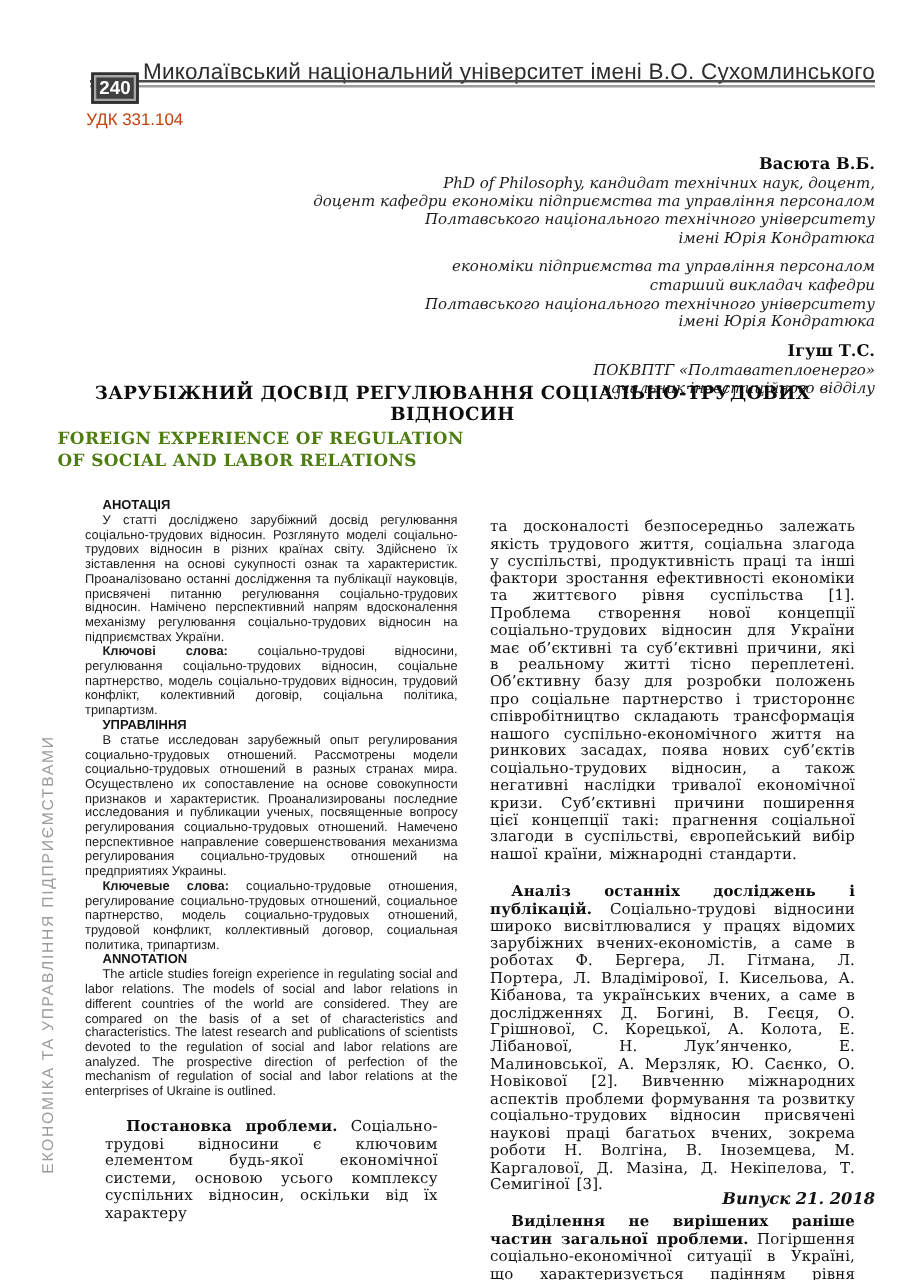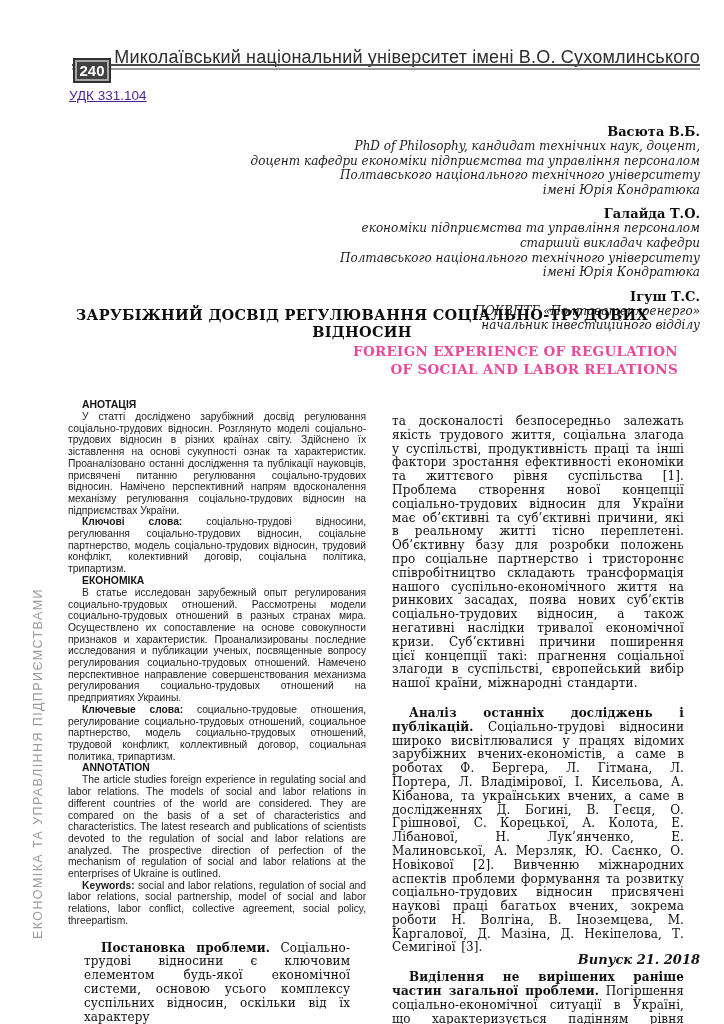--- a/index.html
+++ b/index.html
@@ -29,36 +29,36 @@
     position:absolute;right:24px;top:47px;
     font-family:"Liberation Sans",sans-serif;
     font-size:18px;color:#2d2d2d;letter-spacing:0.2px;
   }
   .header-rule{position:absolute;left:72px;right:24px;top:64px;z-index:1;}
   .rule-top{height:2px;background:#4a4a4a;}
   .rule-bottom{height:2px;background:#9b9b9b;margin-top:2px;}
   .udk{
     position:absolute;left:69px;top:88px;
     font-family:"Liberation Sans",sans-serif;
-    font-size:13.5px;color:#4c1d95;text-decoration:underline;
+    font-size:13.5px;color:#c2410c;
   }
   
   .authors{position:absolute;right:24px;top:124px;text-align:right;}
   .author{margin-bottom:9px;}
   .author-name{font-weight:bold;font-size:13px;line-height:15px;color:#0d0d0d;}
   .author-line{font-style:italic;font-size:12px;line-height:14.6px;color:#1a1a1a;}
   
   .title-ua{
     position:absolute;left:46px;width:632px;top:306px;margin:0;
     text-align:center;font-size:14.5px;font-weight:bold;color:#0d0d0d;
     letter-spacing:0.3px;
   }
   .title-en{
     position:absolute;left:46px;width:632px;top:343px;margin:0;
-    text-align:right;font-size:13.5px;font-weight:bold;color:#ec4899;
+    text-align:left;font-size:13.5px;font-weight:bold;color:#4d7c0f;
     line-height:17.5px;letter-spacing:0.3px;
   }
   
   .columns{position:absolute;left:68px;top:399px;width:632px;display:flex;gap:10px;}
   .col-left{width:300px;}
   .col-right{width:326px;}
   .abs-heading{
     margin:0;font-family:"Liberation Sans",sans-serif;
     font-size:10.4px;font-weight:bold;line-height:12px;
     padding-left:14px;color:#141414;
@@ -99,21 +99,20 @@
 
   <section class="authors">
     <div class="author">
       <div class="author-name">Васюта В.Б.</div>
       <div class="author-line">PhD of Philosophy, кандидат технічних наук, доцент,</div>
       <div class="author-line">доцент кафедри економіки підприємства та управління персоналом</div>
       <div class="author-line">Полтавського національного технічного університету</div>
       <div class="author-line">імені Юрія Кондратюка</div>
     </div>
     <div class="author">
-      <div class="author-name">Галайда Т.О.</div>
       <div class="author-line">економіки підприємства та управління персоналом</div>
       <div class="author-line">старший викладач кафедри</div>
       <div class="author-line">Полтавського національного технічного університету</div>
       <div class="author-line">імені Юрія Кондратюка</div>
     </div>
     <div class="author">
       <div class="author-name">Ігуш Т.С.</div>
       <div class="author-line">ПОКВПТГ «Полтаватеплоенерго»</div>
       <div class="author-line">начальник інвестиційного відділу</div>
     </div>
@@ -122,27 +121,26 @@
   <h1 class="title-ua">ЗАРУБІЖНИЙ ДОСВІД РЕГУЛЮВАННЯ СОЦІАЛЬНО-ТРУДОВИХ ВІДНОСИН</h1>
   <h2 class="title-en"><span>FOREIGN EXPERIENCE OF REGULATION</span><br><span>OF SOCIAL AND LABOR RELATIONS</span></h2>
 
   <div class="columns">
 
     <div class="col-left">
       <h3 class="abs-heading">АНОТАЦІЯ</h3>
       <p class="abs-text indent-s">У статті досліджено зарубіжний досвід регулювання соціально-трудових відносин. Розглянуто моделі соціально-трудових відносин в різних країнах світу. Здійснено їх зіставлення на основі сукупності ознак та характеристик. Проаналізовано останні дослідження та публікації науковців, присвячені питанню регулювання соціально-трудових відносин. Намічено перспективний напрям вдосконалення механізму регулювання соціально-трудових відносин на підприємствах України.</p>
       <p class="abs-text indent-s"><b>Ключові слова:</b><span> соціально-трудові відносини, регулювання соціально-трудових відносин, соціальне партнерство, модель соціально-трудових відносин, трудовий конфлікт, колективний договір, соціальна політика, трипартизм.</span></p>
 
-      <h3 class="abs-heading">ЕКОНОМІКА</h3>
+      <h3 class="abs-heading">УПРАВЛІННЯ</h3>
       <p class="abs-text indent-s">В статье исследован зарубежный опыт регулирования социально-трудовых отношений. Рассмотрены модели социально-трудовых отношений в разных странах мира. Осуществлено их сопоставление на основе совокупности признаков и характеристик. Проанализированы последние исследования и публикации ученых, посвященные вопросу регулирования социально-трудовых отношений. Намечено перспективное направление совершенствования механизма регулирования социально-трудовых отношений на предприятиях Украины.</p>
       <p class="abs-text indent-s"><b>Ключевые слова:</b><span> социально-трудовые отношения, регулирование социально-трудовых отношений, социальное партнерство, модель социально-трудовых отношений, трудовой конфликт, коллективный договор, социальная политика, трипартизм.</span></p>
 
       <h3 class="abs-heading">ANNOTATION</h3>
       <p class="abs-text indent-s">The article studies foreign experience in regulating social and labor relations. The models of social and labor relations in different countries of the world are considered. They are compared on the basis of a set of characteristics and characteristics. The latest research and publications of scientists devoted to the regulation of social and labor relations are analyzed. The prospective direction of perfection of the mechanism of regulation of social and labor relations at the enterprises of Ukraine is outlined.</p>
-      <p class="abs-text indent-s"><b>Keywords:</b><span> social and labor relations, regulation of social and labor relations, social partnership, model of social and labor relations, labor conflict, collective agreement, social policy, threepartism.</span></p>
 
       <p class="serif-para indent-l problem"><b>Постановка проблеми.</b><span> Соціально-трудові відносини є ключовим елементом будь-якої економічної системи, основою усього комплексу суспільних відносин, оскільки від їх характеру</span></p>
     </div>
 
     <div class="col-right">
       <p class="serif-para">та досконалості безпосередньо залежать якість трудового життя, соціальна злагода у суспільстві, продуктивність праці та інші фактори зростання ефективності економіки та життєвого рівня суспільства [1]. Проблема створення нової концепції соціально-трудових відносин для України має об’єктивні та суб’єктивні причини, які в реальному житті тісно переплетені. Об’єктивну базу для розробки положень про соціальне партнерство і тристороннє співробітництво складають трансформація нашого суспільно-економічного життя на ринкових засадах, поява нових суб’єктів соціально-трудових відносин, а також негативні наслідки тривалої економічної кризи. Суб’єктивні причини поширення цієї концепції такі: прагнення соціальної злагоди в суспільстві, європейський вибір нашої країни, міжнародні стандарти.</p>
       <p class="serif-para indent-l"><b>Аналіз останніх досліджень і публікацій.</b><span> Соціально-трудові відносини широко висвітлювалися у працях відомих зарубіжних вчених-економістів, а саме в роботах Ф. Бергера, Л. Гітмана, Л. Портера, Л. Владімірової, І. Кисельова, А. Кібанова, та українських вчених, а саме в дослідженнях Д. Богині, В. Геєця, О. Грішнової, С. Корецької, А. Колота, Е. Лібанової, Н. Лук’янченко, Е. Малиновської, А. Мерзляк, Ю. Саєнко, О. Новікової [2]. Вивченню міжнародних аспектів проблеми формування та розвитку соціально-трудових відносин присвячені наукові праці багатьох вчених, зокрема роботи Н. Волгіна, В. Іноземцева, М. Каргалової, Д. Мазіна, Д. Некіпелова, Т. Семигіної [3].</span></p>
       <p class="serif-para indent-l"><b>Виділення не вирішених раніше частин загальної проблеми.</b><span> Погіршення соціально-економічної ситуації в Україні, що характеризується падінням рівня реальних доходів та загальним зниженням рівня життя населення, є одним з наслідків фінансово-економічної кризи. За таких умов загострюються відносини між соціальними партнерами щодо</span></p>
     </div>
 

